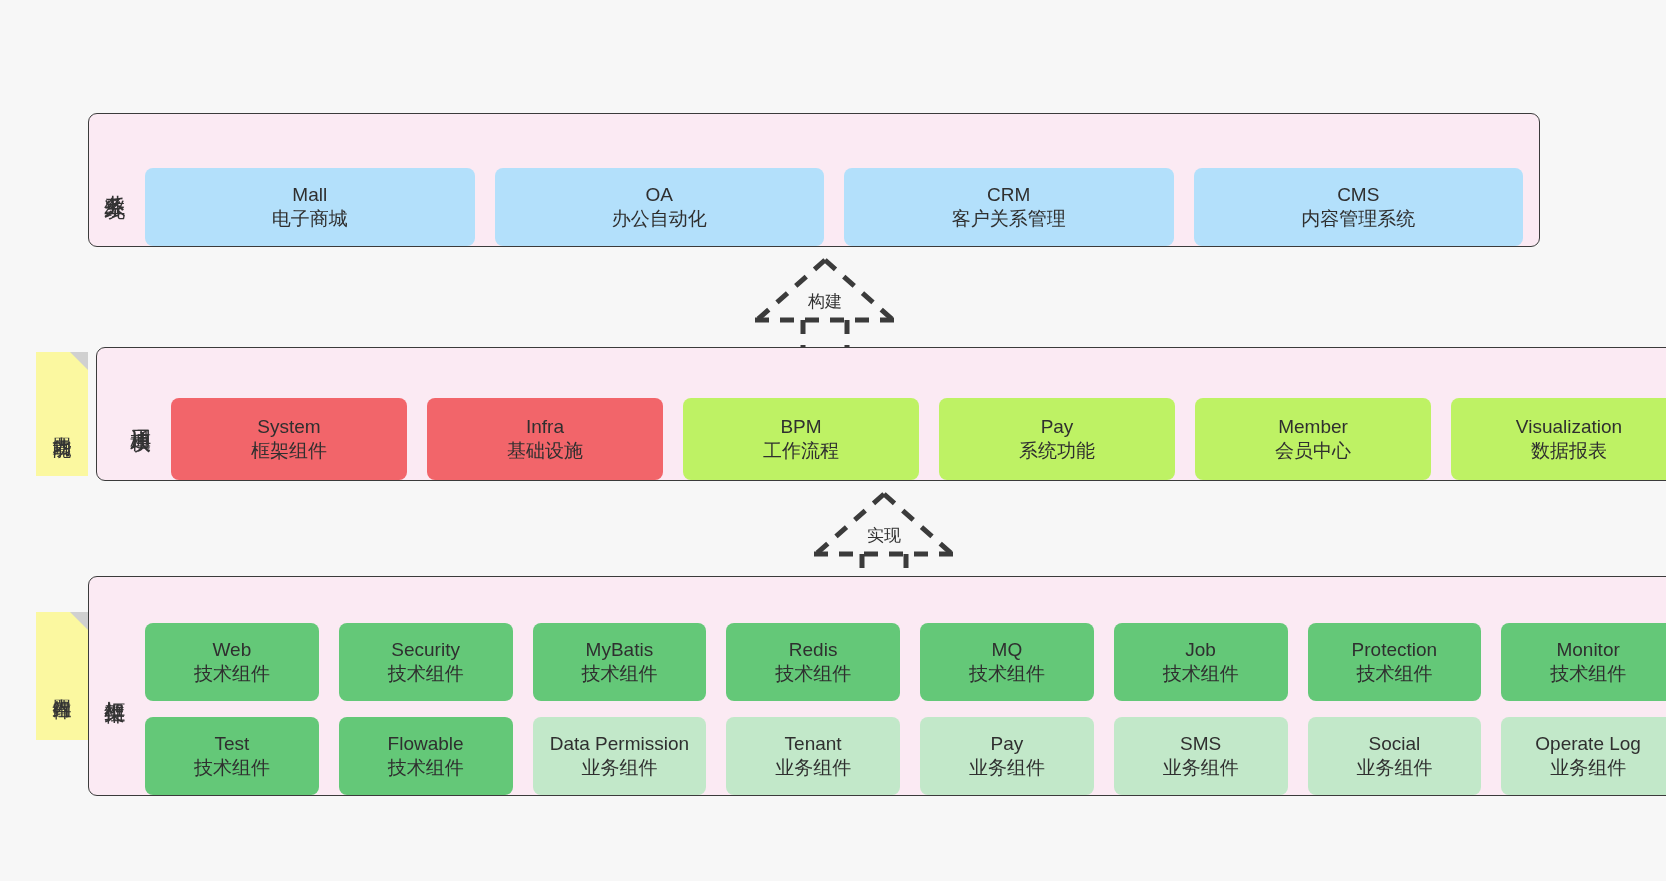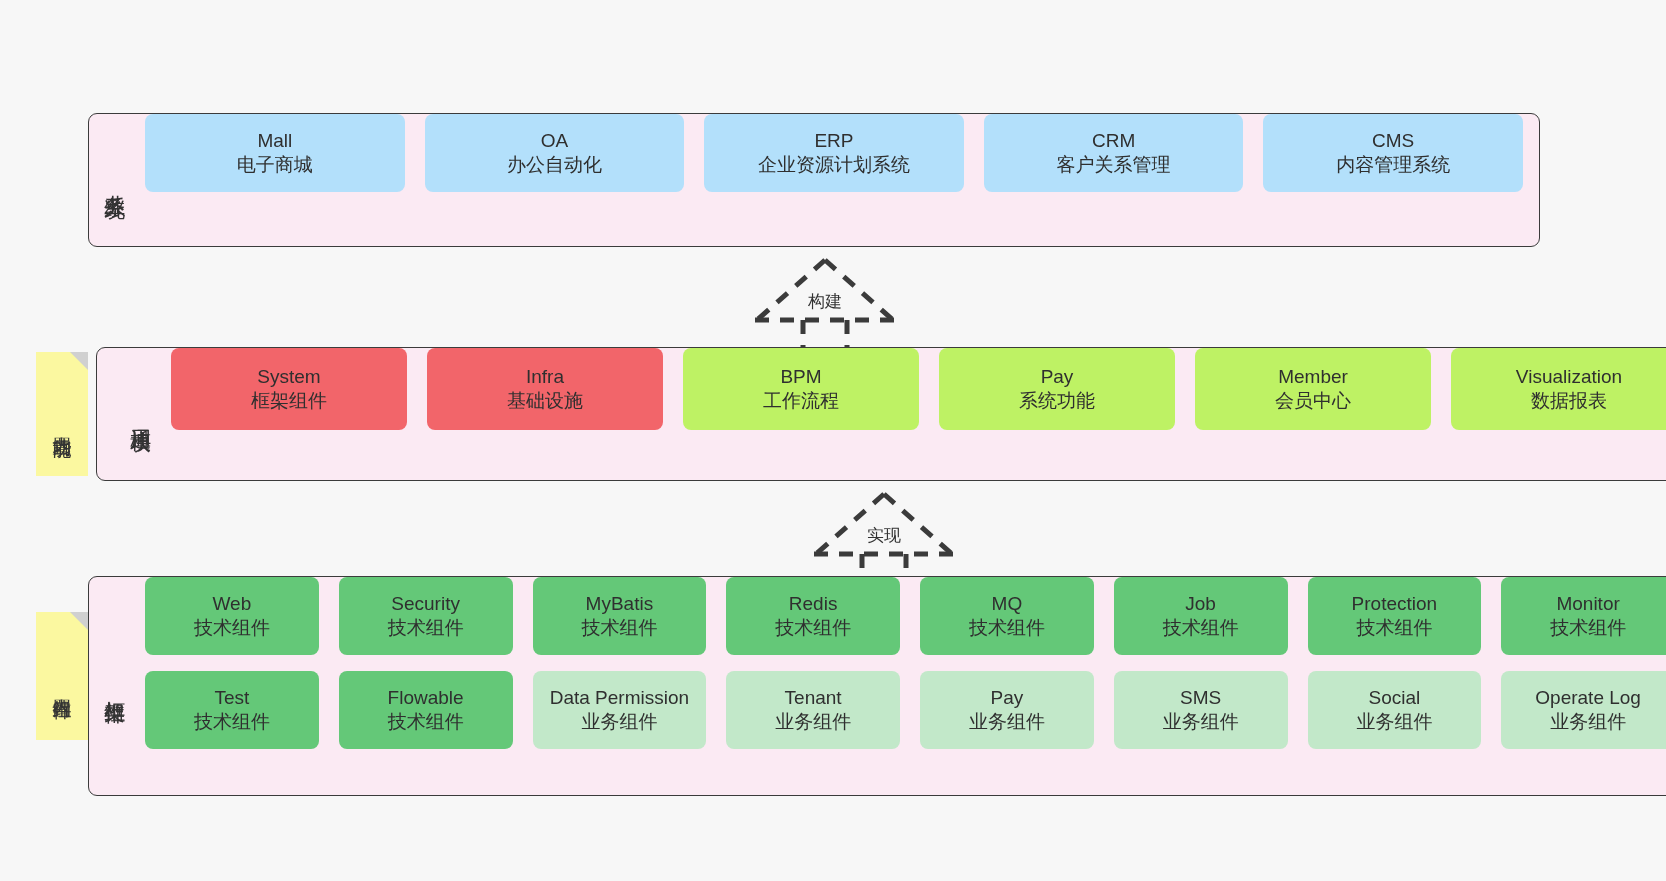--- a/index.html
+++ b/index.html
@@ -41,21 +41,21 @@
     letter-spacing: 1px;
     writing-mode: vertical-rl;
     text-orientation: upright;
     color: #333333;
     white-space: nowrap;
   }
   .panel-body {
     flex: 1 1 auto;
     display: flex;
     flex-direction: column;
-    justify-content: flex-start;
+    justify-content: flex-end;
     gap: 16px;
     padding: 0 16px 0 4px;
   }
   .row {
     display: flex;
     gap: 20px;
   }
 
   
   .box {
@@ -141,24 +141,20 @@
     <div class="panel-body">
       <div class="row">
 
         <div class="box h-biz c-blue">
           <span class="ttl">Mall</span>
           <span class="sub">电子商城</span>
         </div>
         <div class="box h-biz c-blue">
           <span class="ttl">OA</span>
           <span class="sub">办公自动化</span>
-        </div>
-        <div class="box h-biz c-blue">
-          <span class="ttl">ERP</span>
-          <span class="sub">企业资源计划系统</span>
         </div>
         <div class="box h-biz c-blue">
           <span class="ttl">CRM</span>
           <span class="sub">客户关系管理</span>
         </div>
         <div class="box h-biz c-blue">
           <span class="ttl">CMS</span>
           <span class="sub">内容管理系统</span>
         </div>
 

